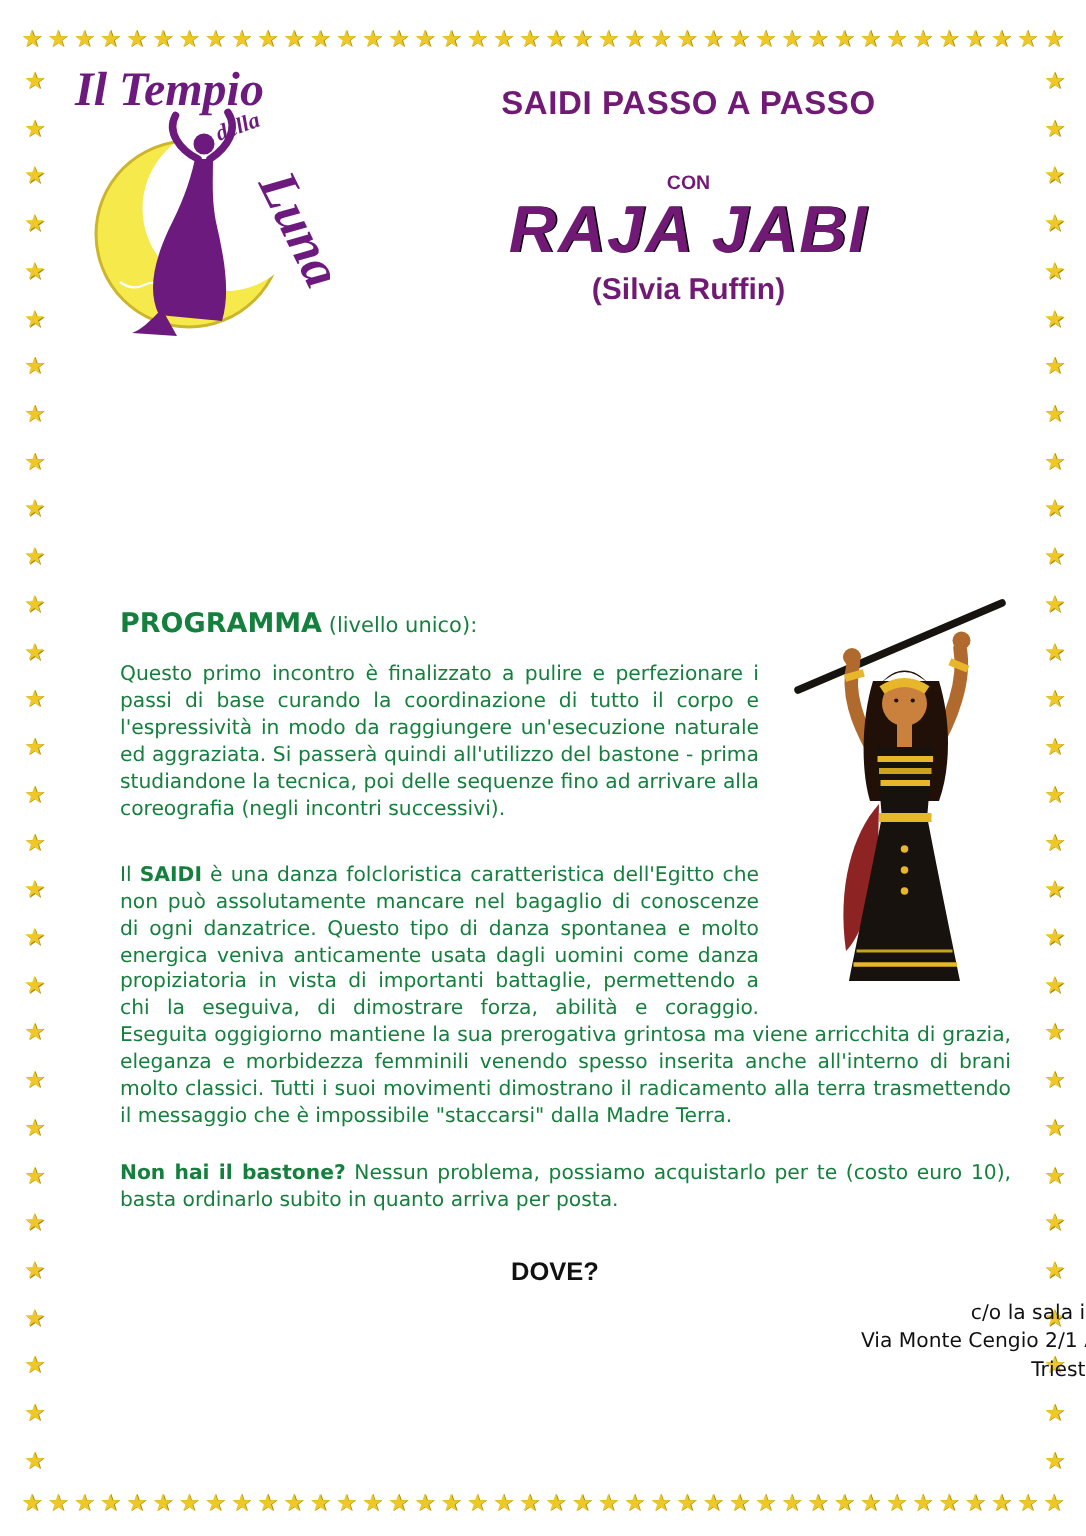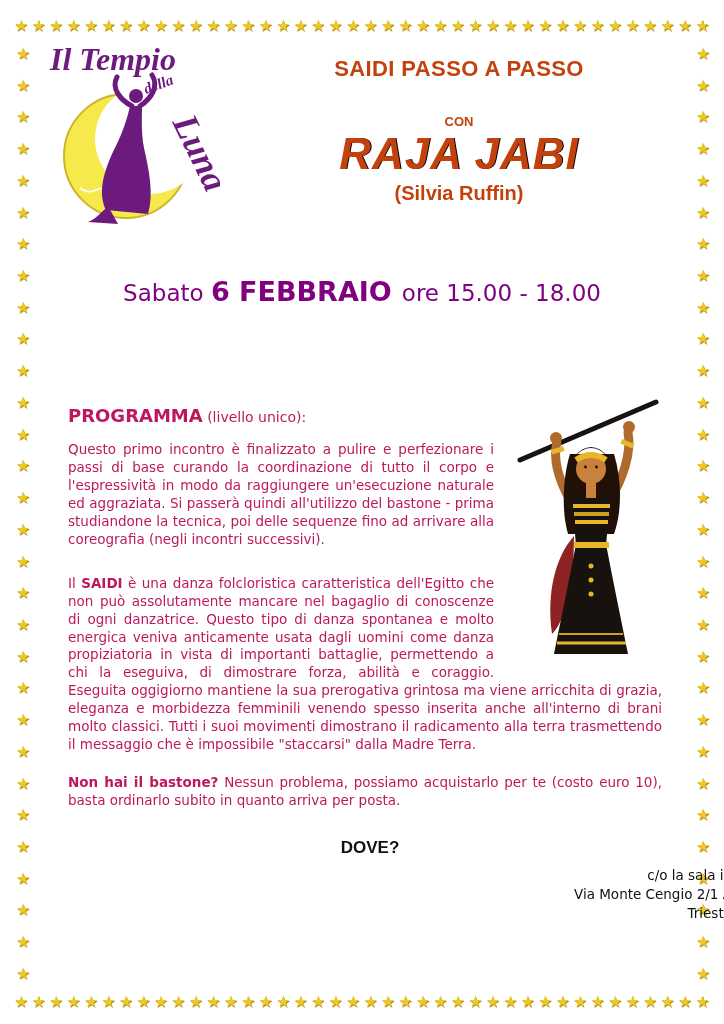--- a/index.html
+++ b/index.html
@@ -21,37 +21,37 @@
   
   .logo { position:absolute; left:48px; top:38px; width:172px; height:192px; }
   .logo-text { fill:var(--logo-purple,#6d1a7e); font-family:"Liberation Serif", serif;
                font-style:italic; font-weight:bold; }
   .moon-fill { fill:var(--moon,#f5e94c); stroke:#cdb52b; stroke-width:2; }
   .moon-carve { fill:#ffffff; }
   .silhouette { fill:var(--logo-purple,#6d1a7e); }
   .silhouette-stroke { stroke:var(--logo-purple,#6d1a7e); stroke-width:5; fill:none; stroke-linecap:round; }
 
   
-  .header { position:absolute; left:238px; top:56px; width:442px; text-align:center; color:#c2410c;
+  .header { position:absolute; left:238px; top:56px; width:442px; text-align:center; color:#701a75;
             font-family:"Liberation Sans", sans-serif; }
   .title  { font-size:22px; font-weight:bold; letter-spacing:0.4px; }
   .con    { margin-top:32px; font-size:13px; font-weight:bold; }
   .artist { font-size:44px; font-weight:bold; font-style:italic; letter-spacing:1px;
             text-shadow:1px 0 0 #000; }
   .artist-sub { margin-top:3px; font-size:20px; font-weight:bold; }
 
   
   .dateline { position:absolute; top:276px; left:0; width:100%; text-align:center;
               color:var(--purple,#800080); font-size:23px; }
   .dateline .date-bold { font-weight:bold; font-size:27px; }
   .dateline .date-suffix { margin-left:10px; }
 
   
-  .content { position:absolute; left:68px; top:404px; width:594px;
-             font-size:13.5px; line-height:1.33; text-align:justify; color:#be185d; }
+  .content { position:absolute; left:80px; top:404px; width:594px;
+             font-size:13.5px; line-height:1.33; text-align:justify; color:#15803d; }
   .illustration { float:right; width:152px; height:272px; margin:-8px 0 6px 16px; }
   .prog-heading { text-align:left; font-size:18px; font-weight:bold; margin-bottom:13px; }
   .prog-heading .suffix { font-size:14px; font-weight:normal; }
   .para { margin-bottom:26px; }
   .para:last-child { margin-bottom:12px; }
   .para-last { margin-top:-6px; }
 
   
   .dove { position:absolute; top:838px; left:8px; width:100%; text-align:center;
           font-family:"Liberation Sans", sans-serif; }
@@ -230,23 +230,20 @@
     <text class="logo-text" x="124" y="84" font-size="36" transform="rotate(64 124 84)">Luna</text>
   </svg>
 
   <div class="header">
     <div class="title">SAIDI PASSO A PASSO</div>
     <div class="con">CON</div>
     <div class="artist">RAJA JABI</div>
     <div class="artist-sub">(Silvia Ruffin)</div>
   </div>
 
-  <div class="dateline">
-    <span>Sabato </span><span class="date-bold">6 FEBBRAIO</span><span class="date-suffix">ore 15.00 - 18.00</span>
-  </div>
 
   <div class="content">
 
     <svg class="illustration" viewBox="0 0 152 272" aria-hidden="true">
       <line x1="10" y1="64" x2="146" y2="6" stroke="#17130f" stroke-width="5" stroke-linecap="round"></line>
       <path d="M60,104 C50,86 42,66 47,46" stroke="#b06a2e" stroke-width="9" fill="none" stroke-linecap="round"></path>
       <path d="M100,104 C112,84 122,58 118,36" stroke="#b06a2e" stroke-width="9" fill="none" stroke-linecap="round"></path>
       <rect x="41" y="52" width="13" height="5" fill="#e8b62a" transform="rotate(-16 47 54)"></rect>
       <rect x="111" y="45" width="13" height="5" fill="#e8b62a" transform="rotate(22 117 47)"></rect>
       <circle cx="46" cy="42" r="6" fill="#b06a2e"></circle>

